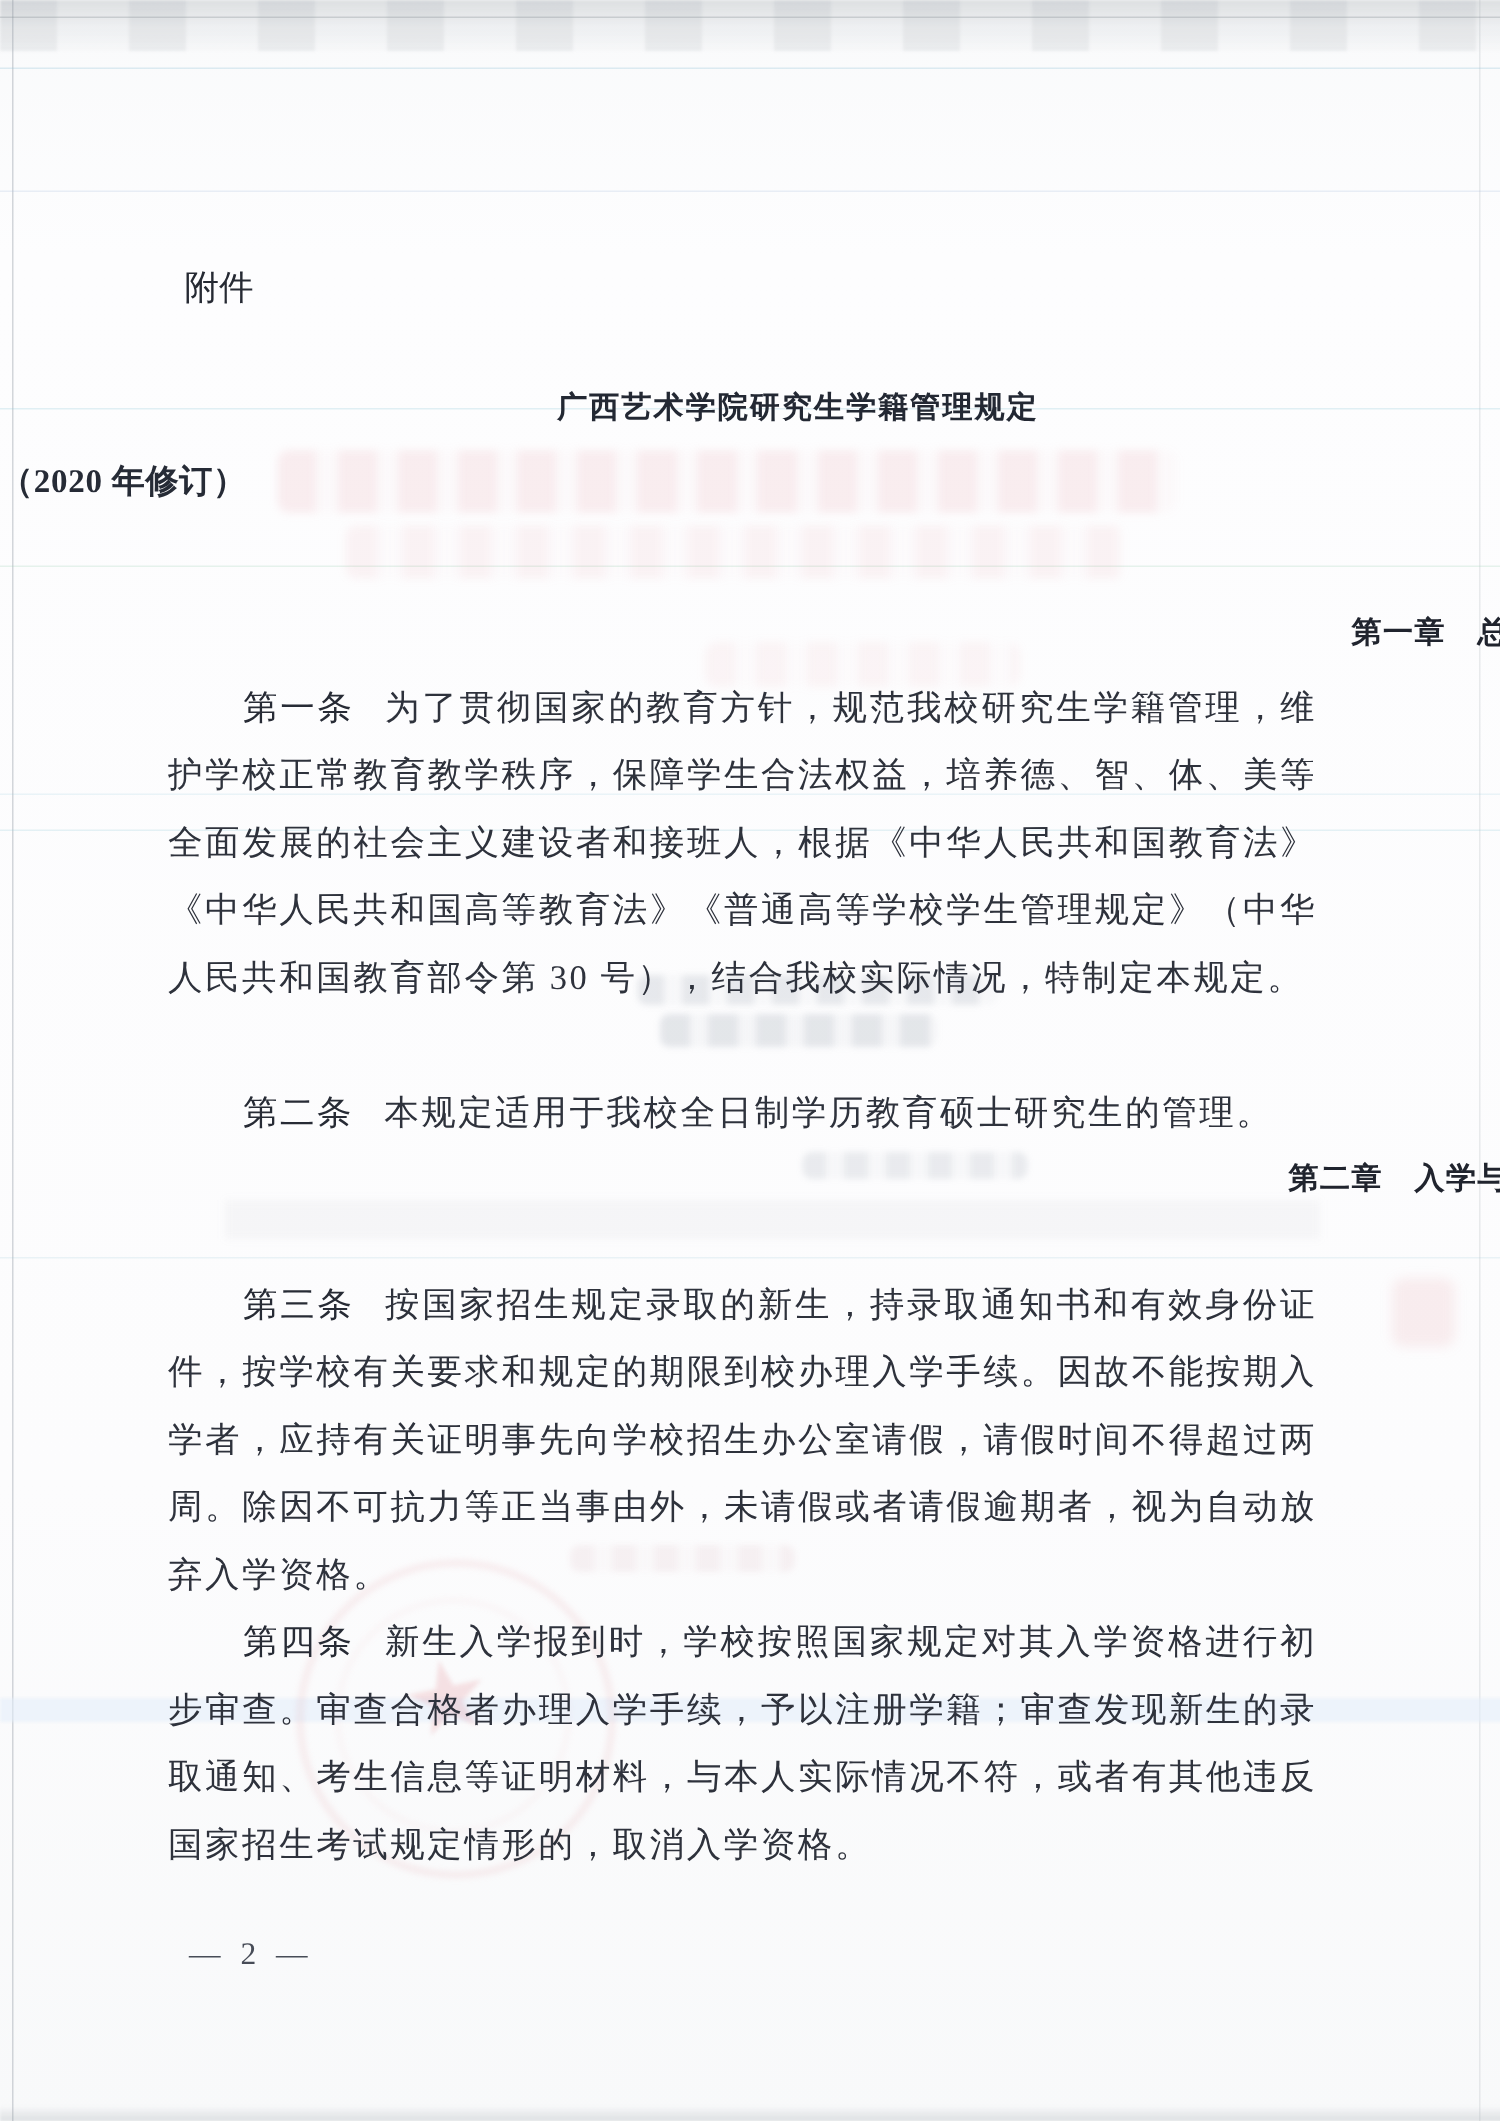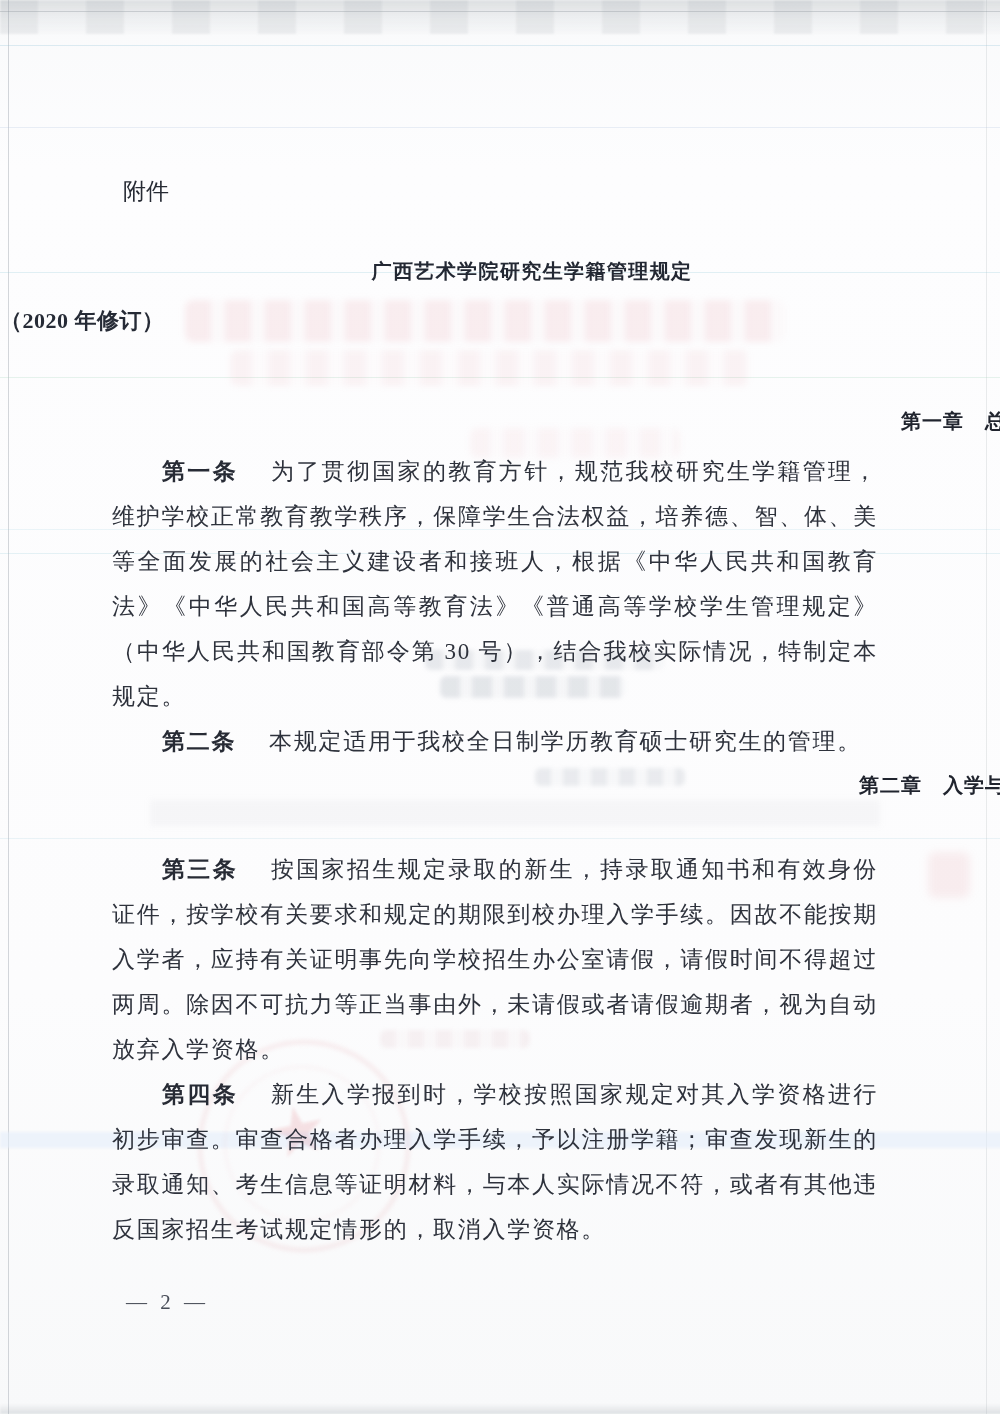--- a/index.html
+++ b/index.html
@@ -70,21 +70,21 @@
     font-size:20px;font-weight:bold;letter-spacing:1px;color:#20242e;}
   .ch-1{top:408px;}
   .ch-2{top:772px;margin-left:36px;}
   .body-para{position:absolute;left:112px;width:766px;margin:0;
     font-size:23px;line-height:45px;letter-spacing:1.7px;
     text-align:justify;text-indent:50px;color:#2e323c;}
   .p-1{top:449px;}
   .p-2{top:719px;}
   .p-3{top:847px;}
   .p-4{top:1072px;}
-  .article-label{font-weight:bold;margin-right:33px;color:#272b35;}
+  .article-label{font-weight:normal;margin-right:20px;color:#272b35;}
   .pagenum{position:absolute;left:126px;top:1290px;font-size:21px;letter-spacing:4px;color:#474c57;}
 </style>
 </head>
 <body>
 
 <div class="page">
 
   <div class="art edge-top"></div>
   <div class="art edge-bottom"></div>
   <div class="art vline-left"></div>

